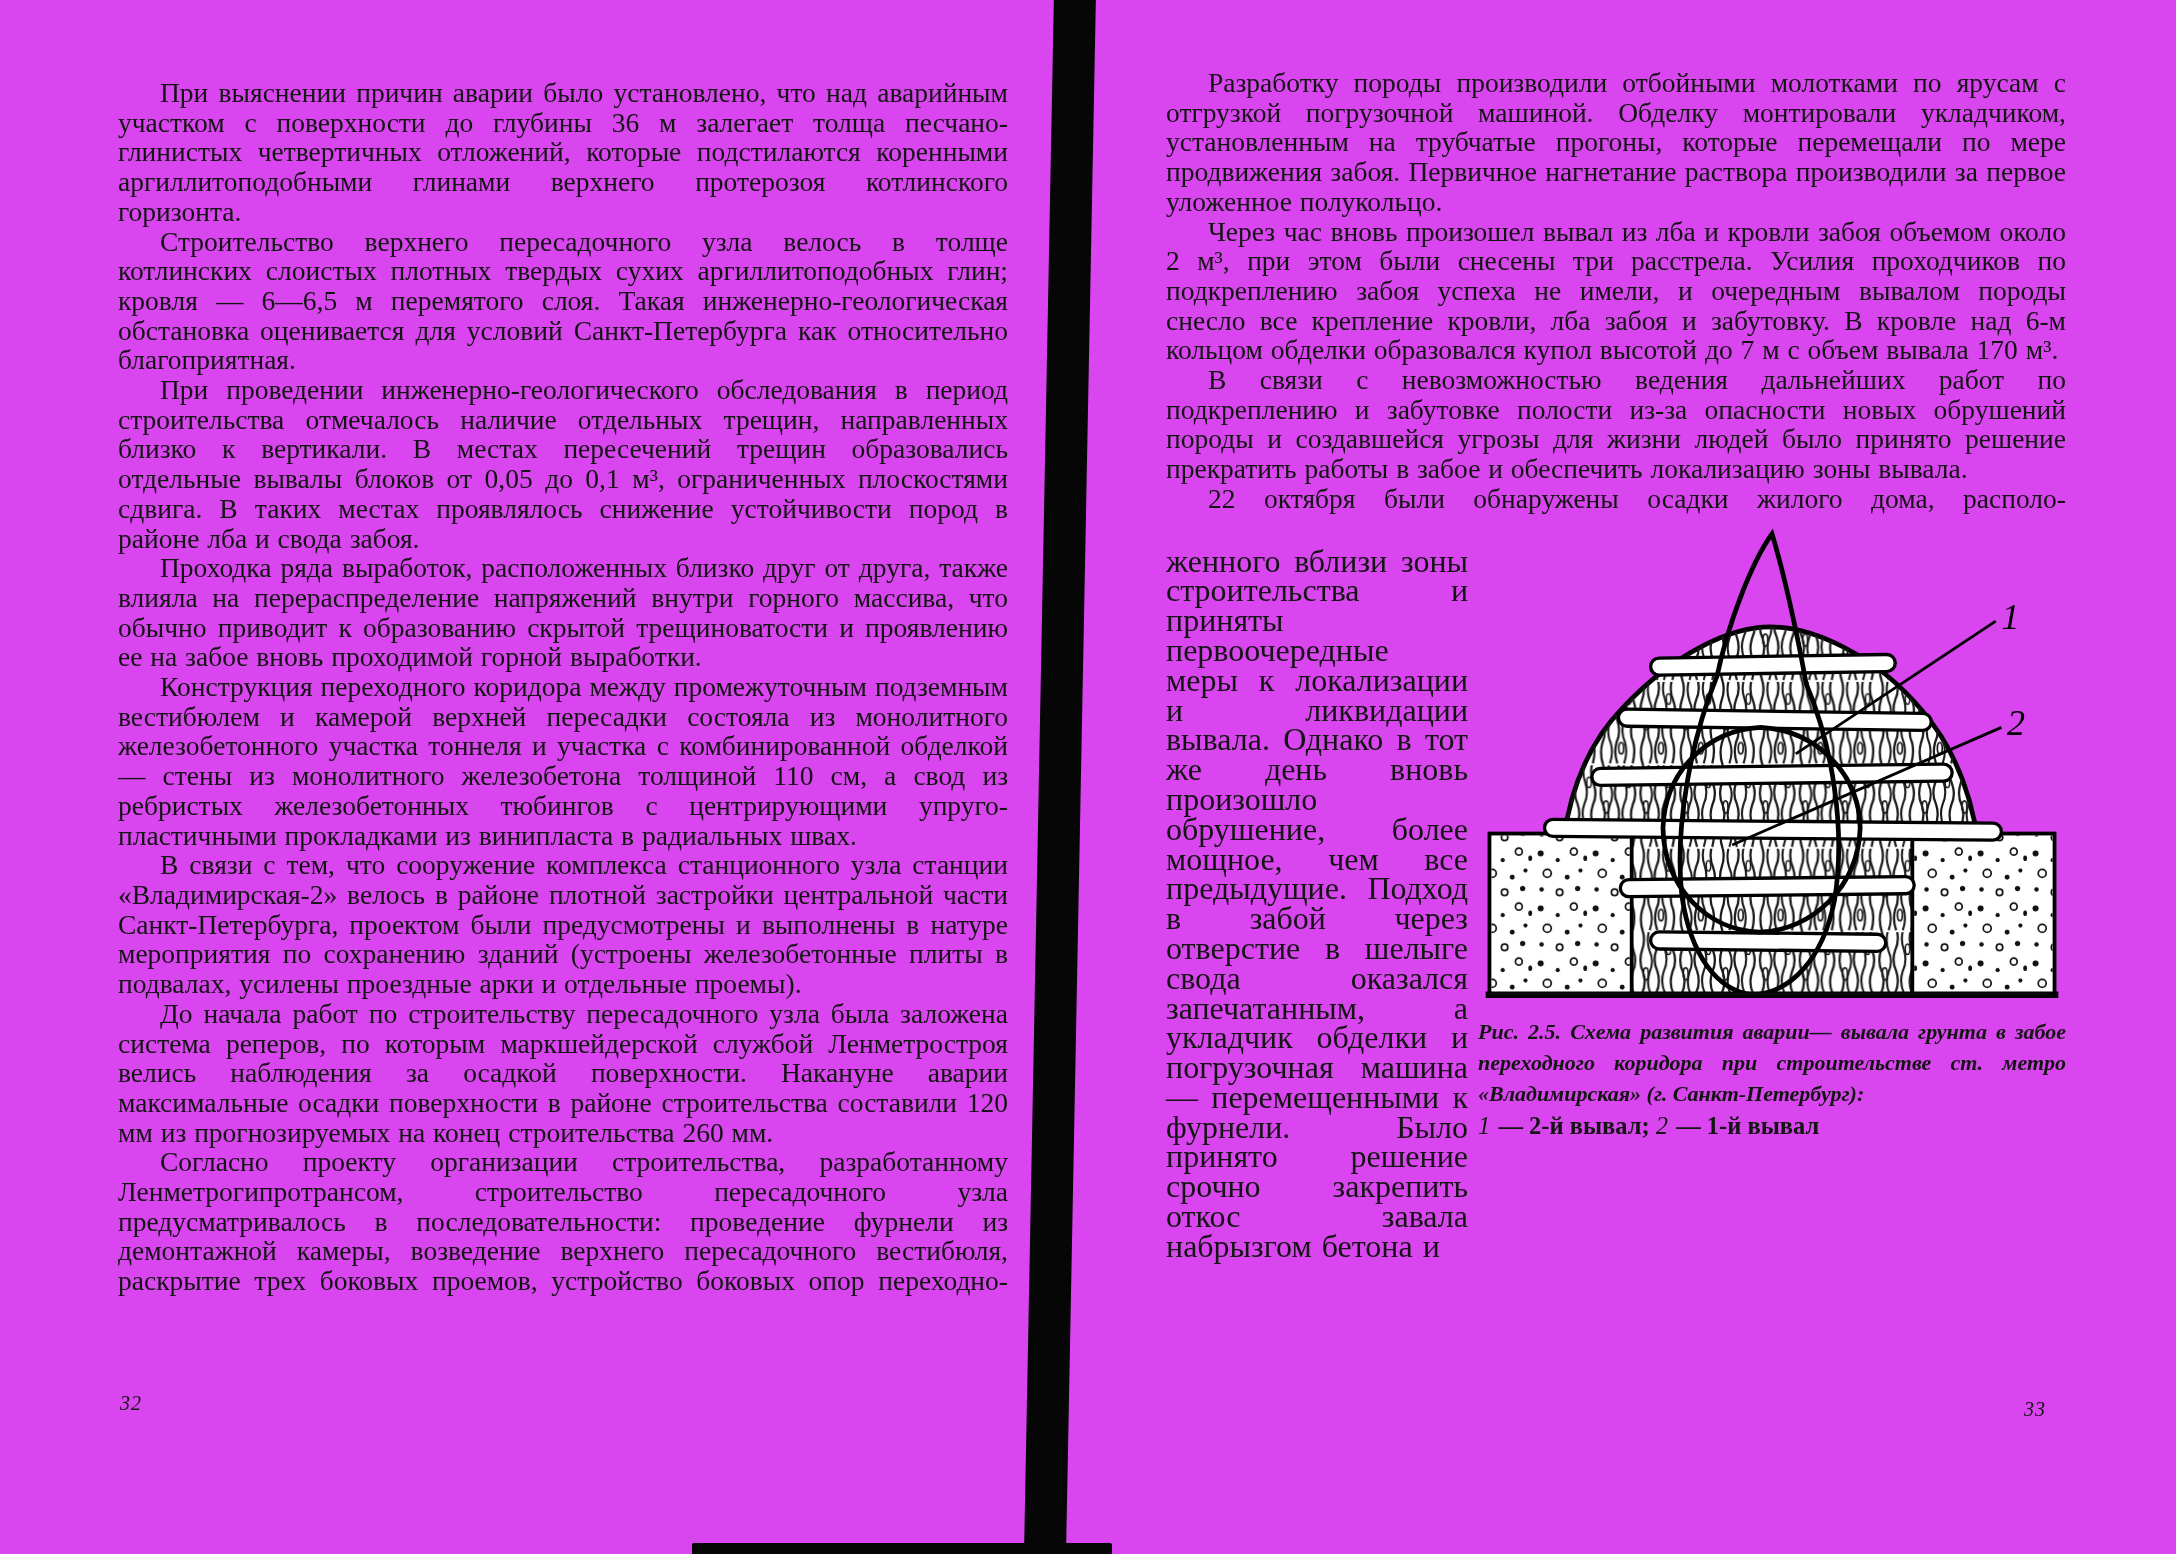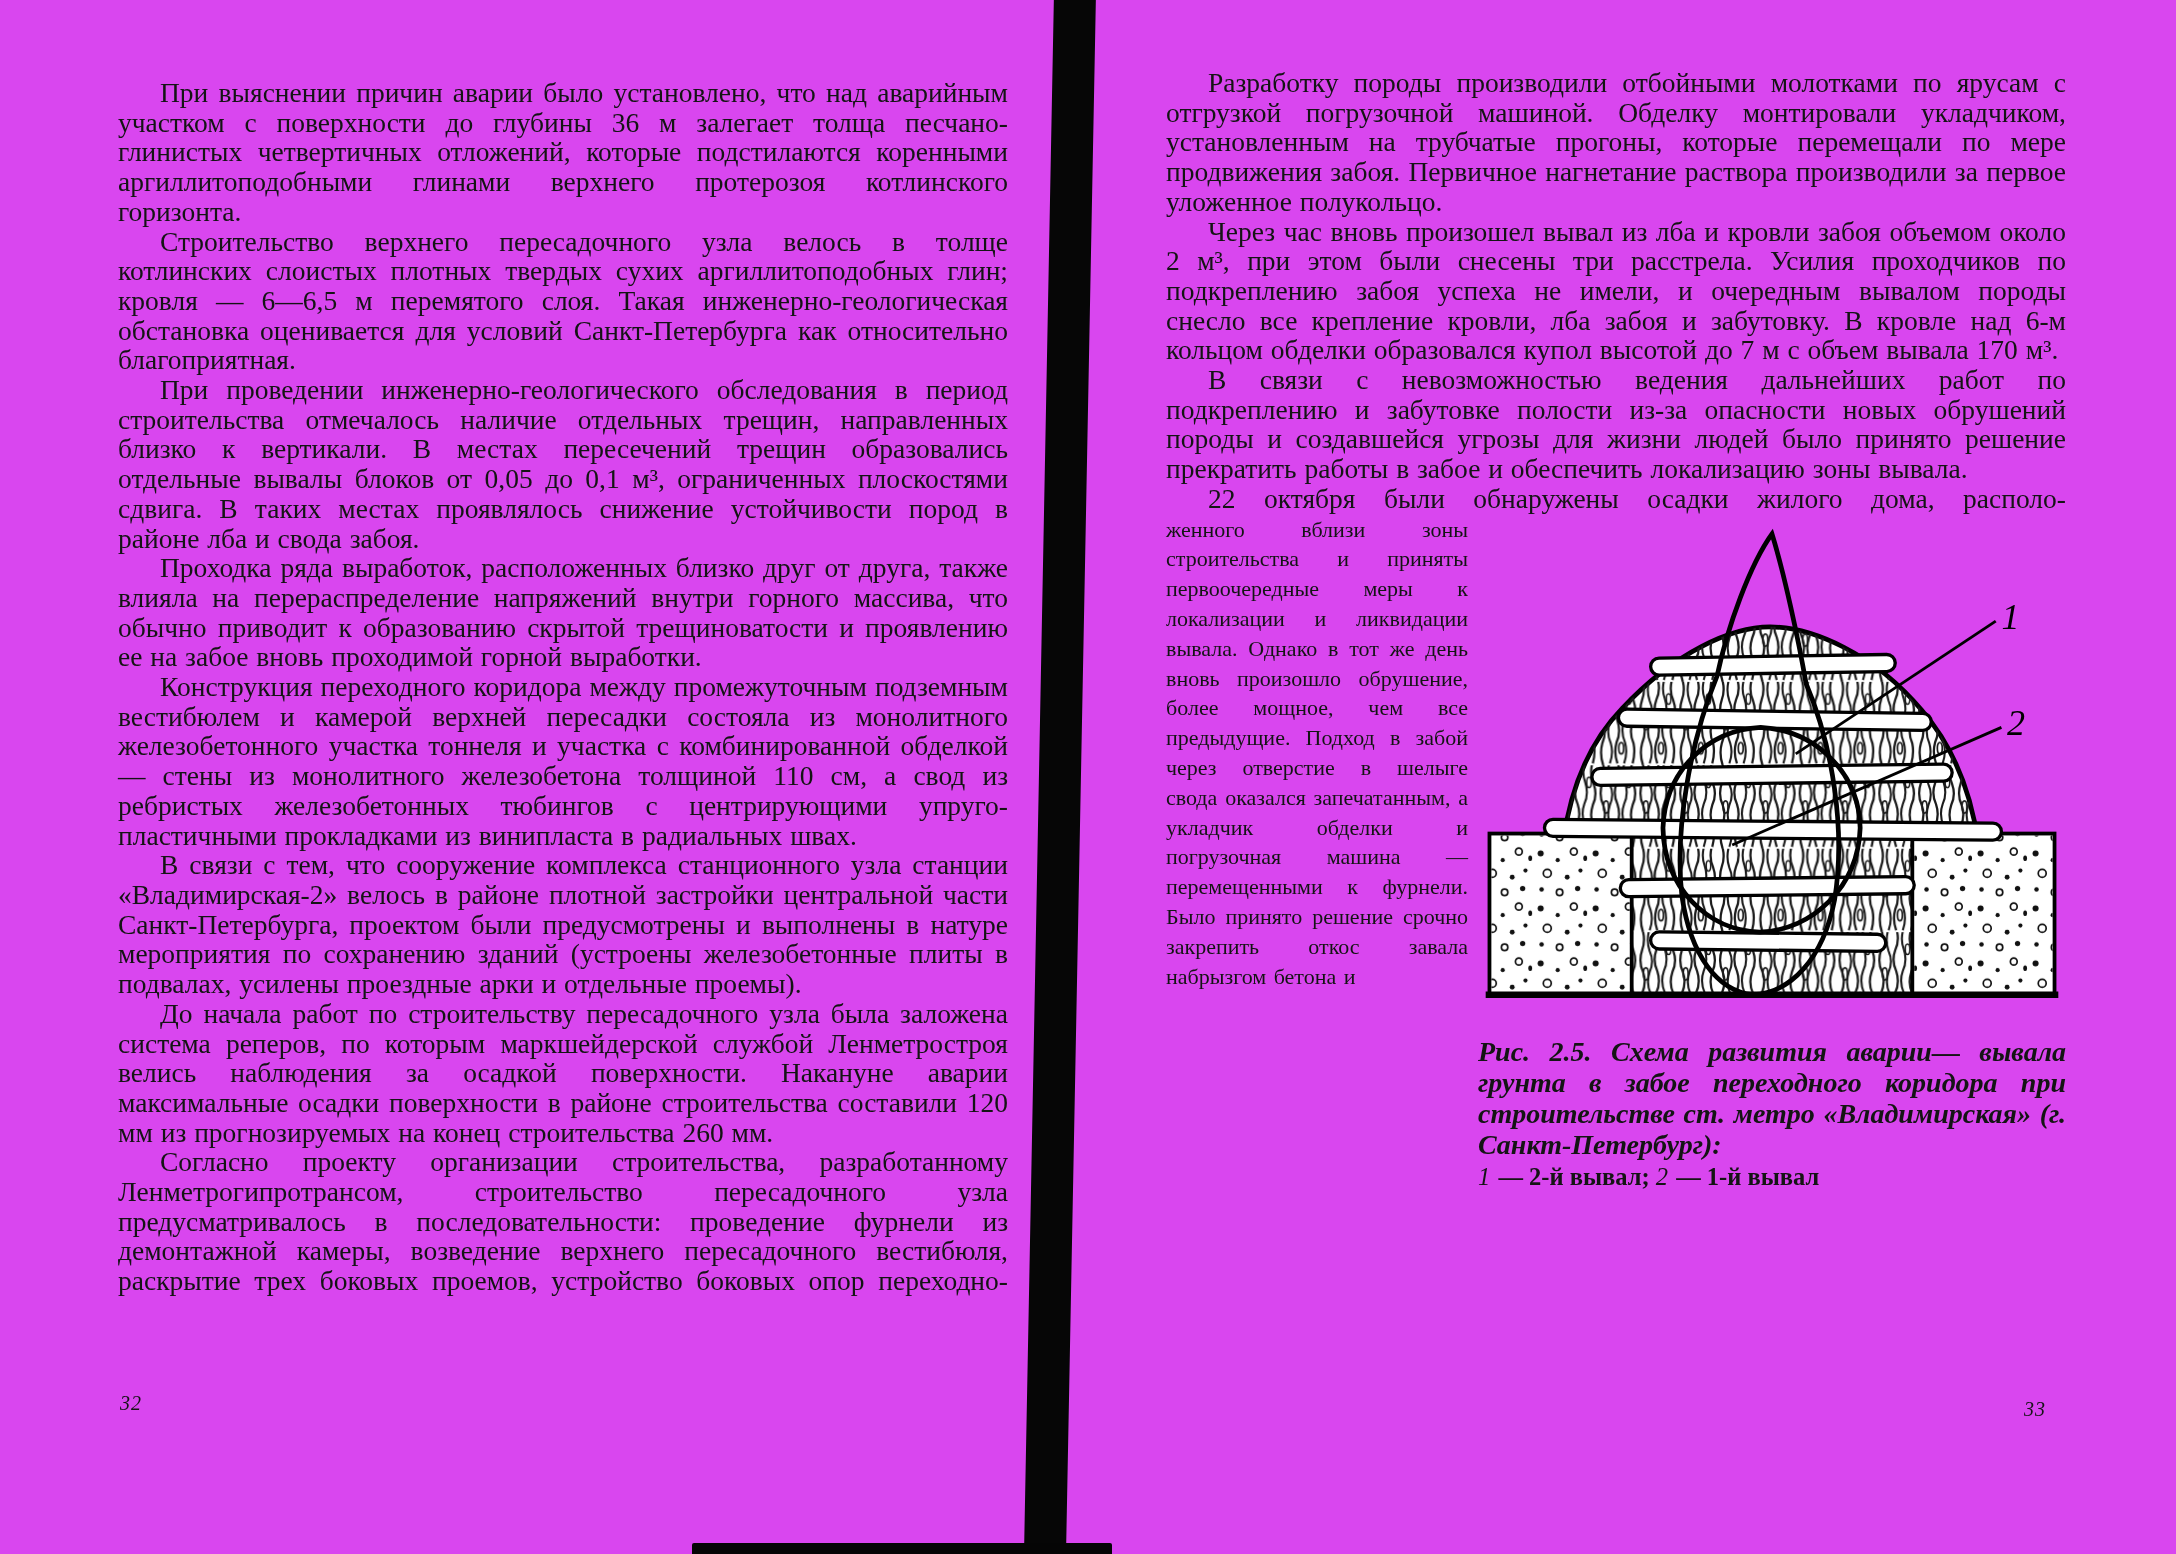--- a/index.html
+++ b/index.html
@@ -28,28 +28,29 @@
   p.no-indent { text-indent:0; }
   p.stretch { text-align-last:justify; }
   .pagenum {
     position:absolute; font-size:20px; font-style:italic; letter-spacing:1px;
   }
   .pagenum.pn-left  { left:120px;  top:1392px; }
   .pagenum.pn-right { left:2024px; top:1398px; }
   
   .fig-row { display:flex; gap:10px; margin-top:1px; }
   .col-narrow {
-    flex:0 0 302px; text-align:justify; font-size:22px; line-height:29.8px;
+    flex:0 0 302px; text-align:justify; font-size:32px; line-height:29.8px;
     word-spacing:2px;
+    margin-top:32px;
   }
   .figure-box { flex:0 0 588px; }
   .figure-box svg { display:block; }
   .fig-caption {
-    margin-top:28px; font-weight:bold; font-style:italic;
-    font-size:28px; line-height:31px; text-align:justify;
+    margin-top:8px; font-weight:bold; font-style:italic;
+    font-size:22px; line-height:31px; text-align:justify;
   }
   .fig-legend {
     margin-top:1px; font-size:24.5px; line-height:31px; font-weight:bold;
   }
   .fig-legend .num { font-style:italic; font-weight:normal; padding-right:2px; }
   .svg-label { font-family:"Liberation Serif", serif; font-style:italic; font-size:38px; fill:#000; }
 </style>
 </head>
 <body>
 

